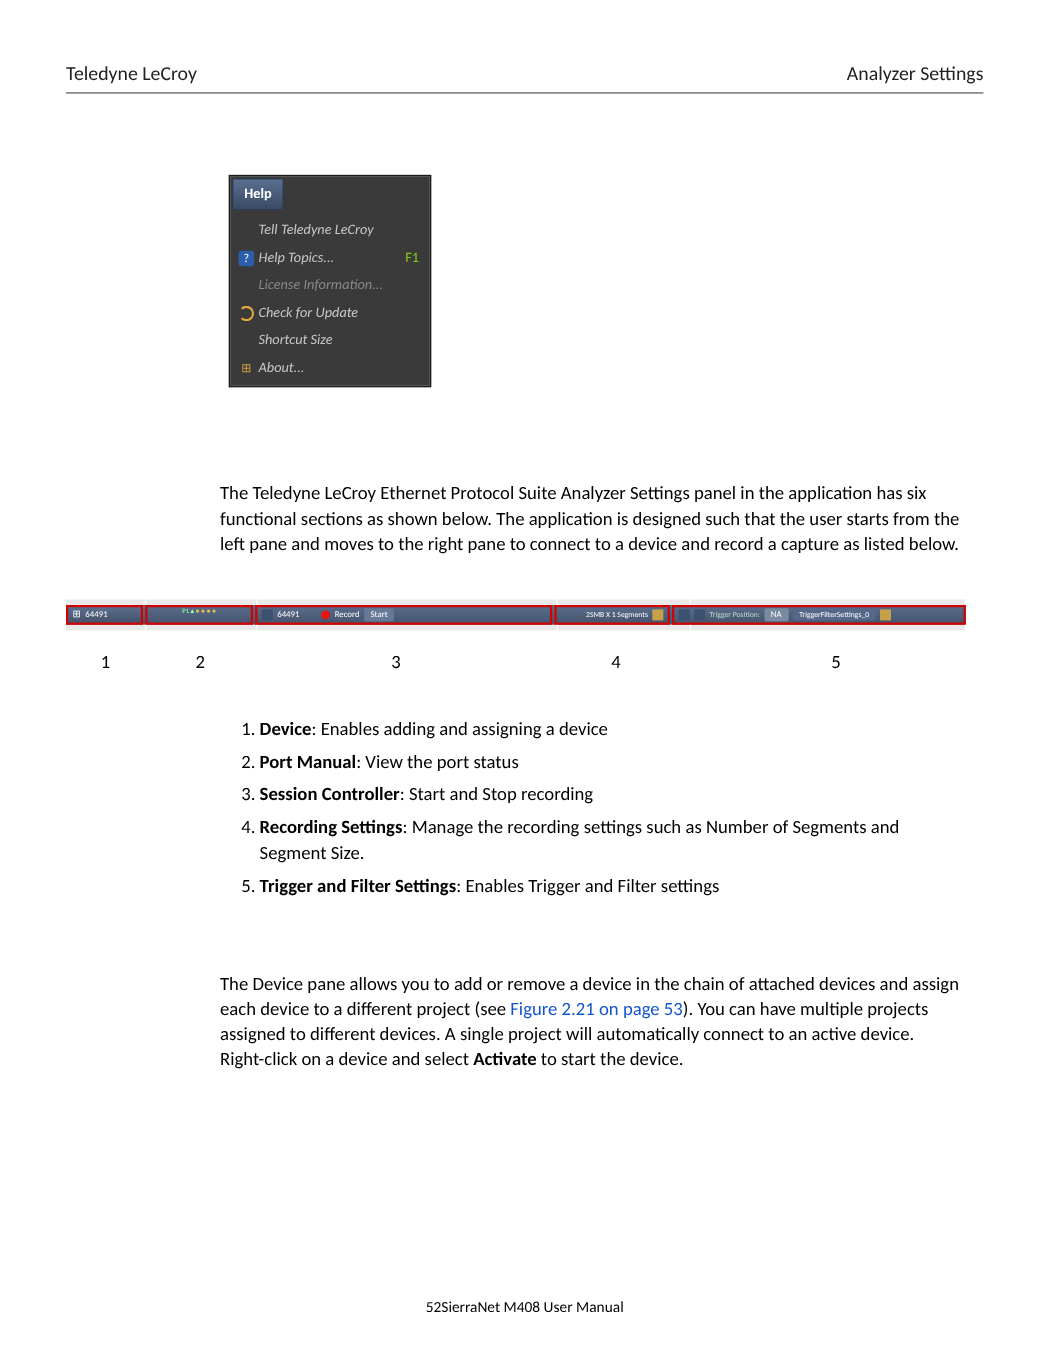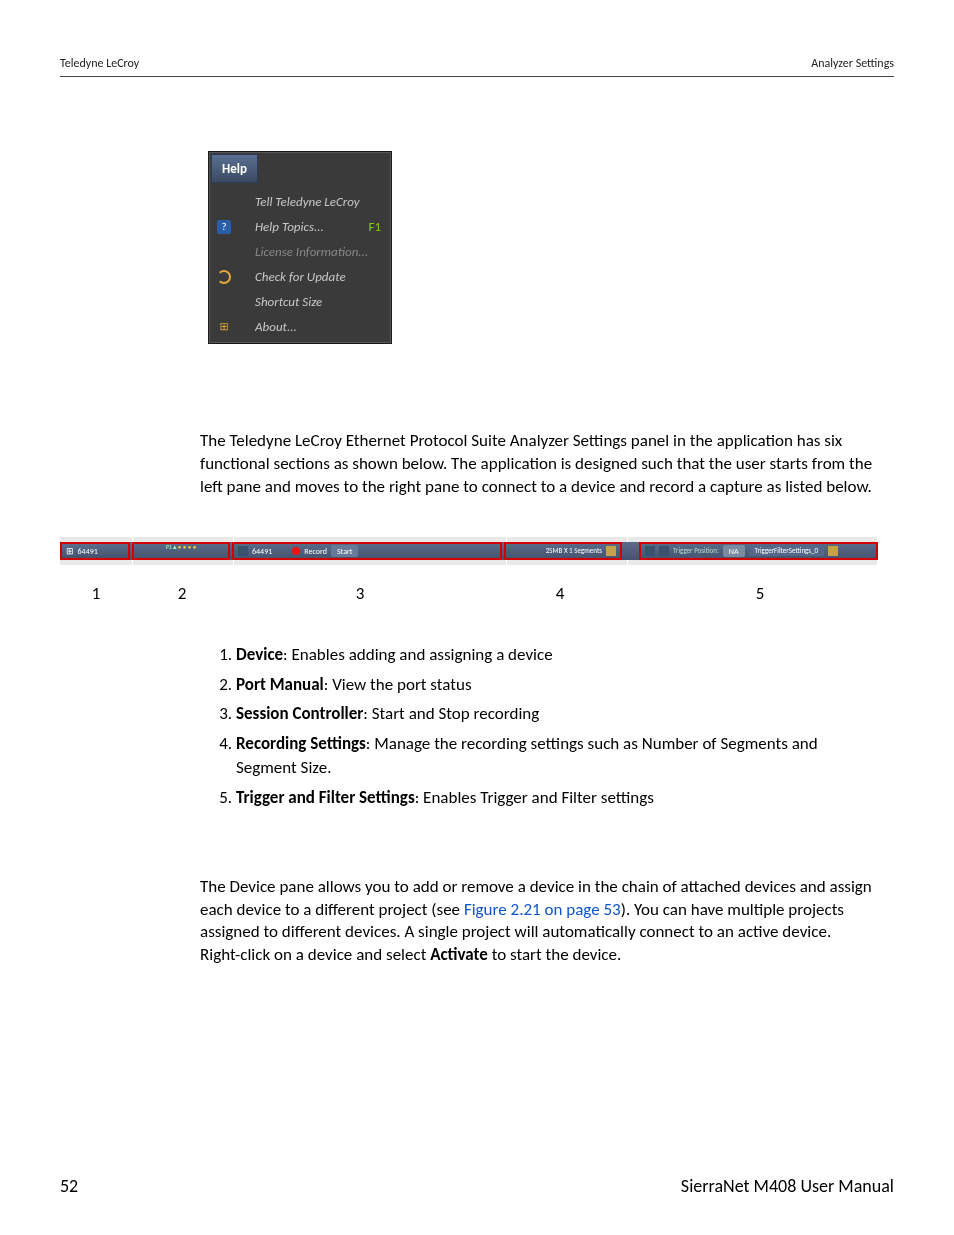--- a/index.html
+++ b/index.html
@@ -15,21 +15,21 @@
   .page {
     width: 954px;
     height: 1235px;
     padding: 56px 60px 40px 60px;
     box-sizing: border-box;
     position: relative;
   }
   .running-header {
     display: flex;
     justify-content: space-between;
-    font-size: 12px;
+    font-size: 18px;
     color: #222;
     padding-bottom: 6px;
     border-bottom: 1px solid #444;
   }
   .content {
     margin-top: 74px;
     margin-left: 140px;
     margin-right: 20px;
   }
   a.xref {
@@ -59,21 +59,21 @@
   }
   .help-items {
     padding: 4px 0;
   }
   .help-item {
     display: flex;
     align-items: center;
     padding: 5px 10px 5px 8px;
     font-style: italic;
     color: #c8c8c8;
-    gap: 24px;
+    gap: 4px;
   }
   .help-item.disabled { color: #888; }
   .help-item .kbd {
     margin-left: auto;
     font-style: normal;
     color: #84cc16;
   }
   .hi-icon {
     width: 14px; height: 14px;
     display: inline-flex;
@@ -124,21 +124,21 @@
     align-items: center;
     gap: 4px;
     padding: 0 4px;
     box-sizing: border-box;
     overflow: hidden;
     white-space: nowrap;
   }
   .seg1 { width: 70px; border: 2px solid #d40000; margin-right: 2px; background: linear-gradient(#5a6d8c,#44536c);}
   .seg2 { width: 98px; border: 2px solid #d40000; margin-right: 2px; font-size:6px; line-height:6px; flex-direction:row; align-items:flex-start !important; justify-content:center; color:#9fb; gap:0 !important;}
   .seg3 { width: 270px; border: 2px solid #d40000; margin-right: 2px;}
-  .seg4 { width: 118px; border: 2px solid #d40000; margin-right: 17px; justify-content:flex-end;text-align:center;}
+  .seg4 { width: 105px; border: 2px solid #d40000; margin-right: 2px; justify-content:flex-end;text-align:center;}
   .seg5 { flex: 1; border: 2px solid #d40000;}
   .btn-red-dot { width:8px; height:8px; background:#e11; border-radius:50%;}
   .btn-inset { background:#667a98; padding:1px 6px; font-size:8px; border-radius:2px;}
   .btn-goldbox { background:#c7a14a; width:10px; height:10px;}
   .tiny-ic { background:#3b526e; width:10px; height:10px;}
   .callout-row {
     position: relative;
     display: flex;
     margin-top: 18px;
     font-size: 17px;
@@ -163,22 +163,22 @@
     line-height: 1.35;
   }
 
   
   .footer {
     position: absolute;
     bottom: 38px;
     left: 60px;
     right: 60px;
     display: flex;
-    justify-content: space-between;
-    font-size: 18px;
+    justify-content: center;
+    font-size: 14px;
   }
 </style>
 </head>
 <body>
 
 <div class="page">
 
   <div class="running-header">
     <span>Teledyne LeCroy</span>
     <span>Analyzer Settings</span>

